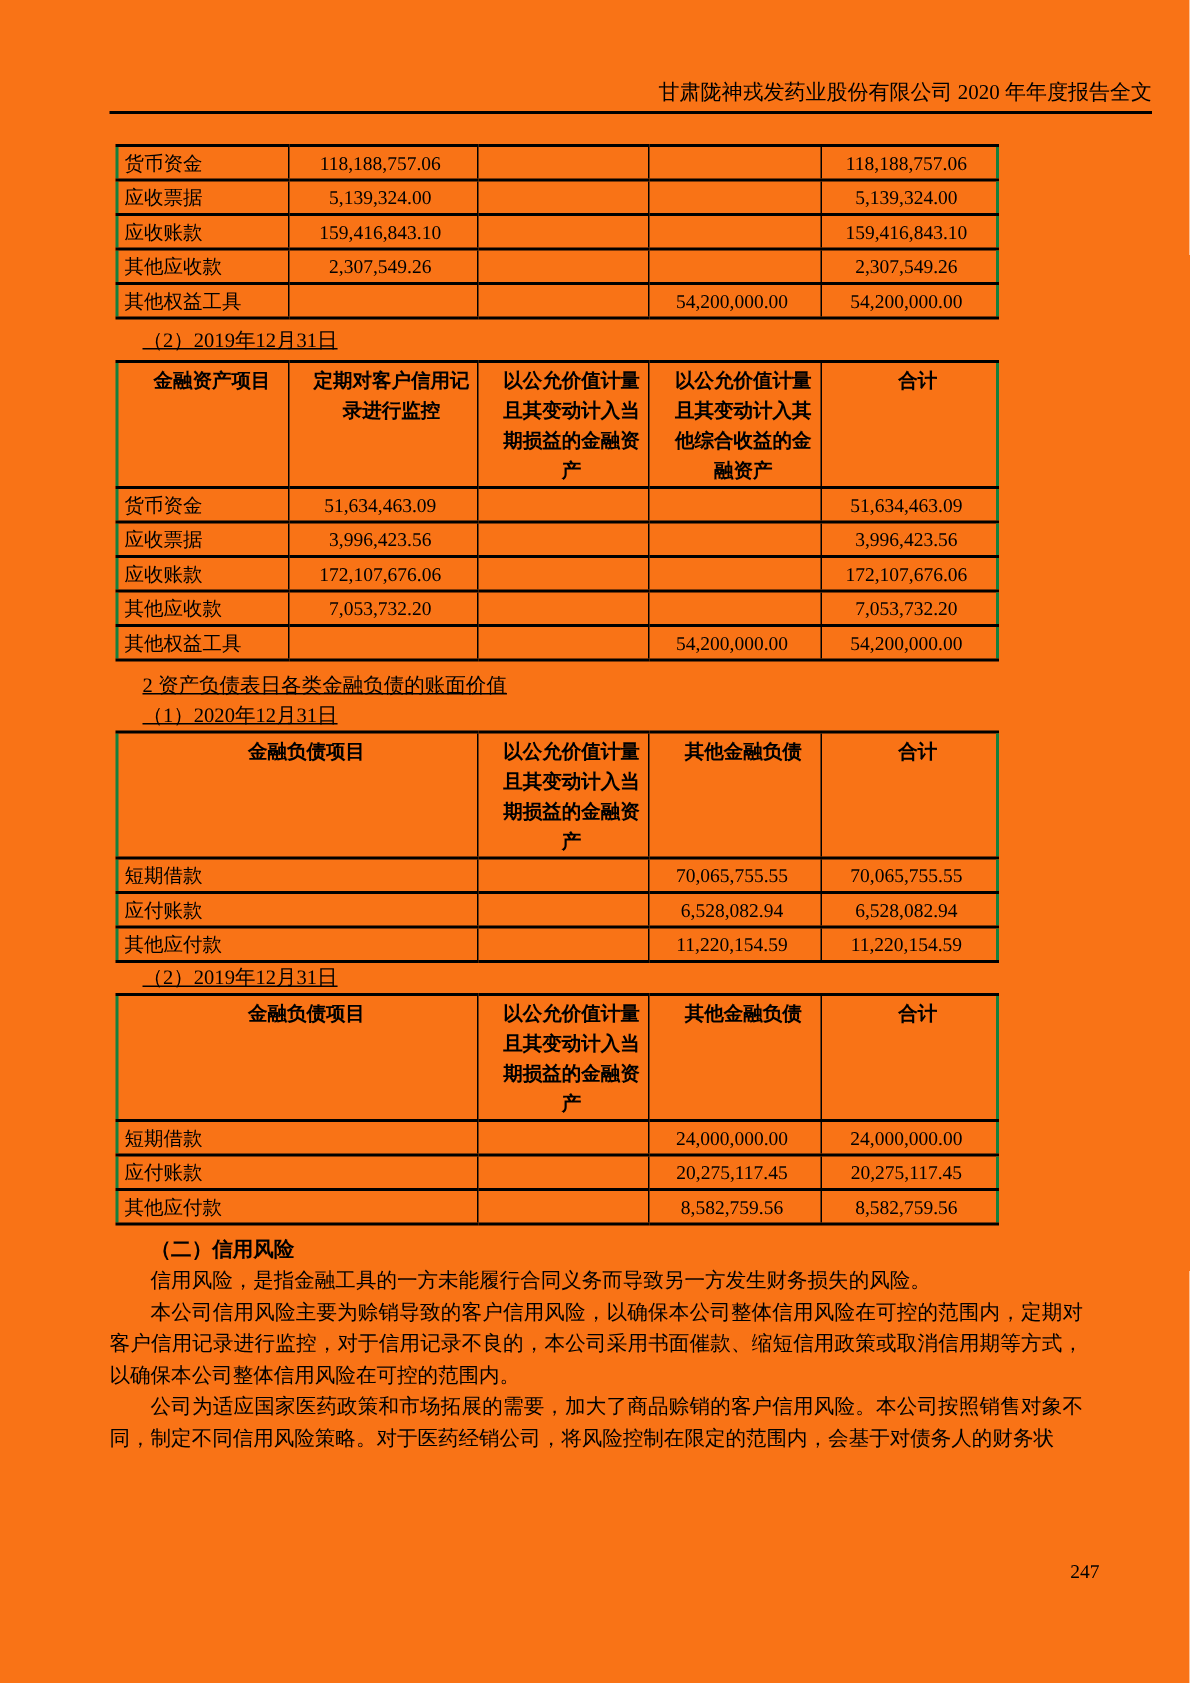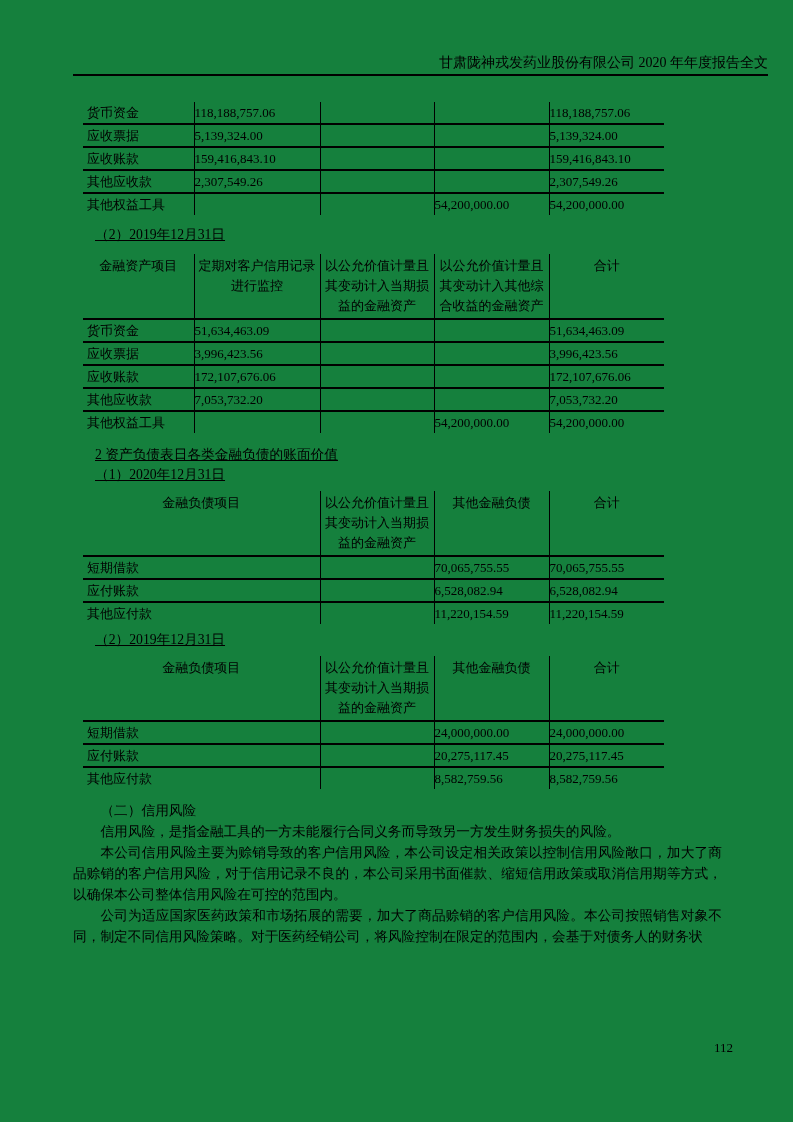--- a/index.html
+++ b/index.html
@@ -1,20 +1,20 @@
 <!DOCTYPE html>
 <html><head>
 <meta charset="utf-8">
 <style>
   html, body { margin: 0; padding: 0; background: #ffffff; }
   .page {
     position: relative;
     width: 793px;
     height: 1122px;
-    background: #15803d;
+    background: #f97316;
     color: #000000;
     font-family: "Liberation Serif", "DejaVu Serif", serif;
     overflow: hidden;
   }
   
   .page-header {
     margin: 0 25px 0 73px;
     padding-top: 52px;
     padding-bottom: 1px;
     border-bottom: 2px solid #000;
@@ -36,57 +36,57 @@
   .caption-after-t1 { margin-top: 4px; margin-bottom: 3px; }
   .section-title { margin-top: 6px; }
 
   
   table.fin-table {
     border-collapse: collapse;
     table-layout: fixed;
     width: 587px;
     margin-left: 4px;
     font-size: 13px;
-    border: 6px solid #15803d;
+    border: 2px solid #15803d;
   }
   table.t1 { margin-top: 20px; }
   table.t2 { margin-top: 0; }
   .fin-table th, .fin-table td {
     border-left: 1px solid #000;
     border-right: 1px solid #000;
     border-top: 2px solid #000;
     border-bottom: 2px solid #000;
     overflow: hidden;
   }
   .fin-table th {
-    font-weight: normal;
+    font-weight: bold;
     vertical-align: top;
     line-height: 20px;
     height: 62px;
-    padding: 2px 0 0 0;
+    padding: 2px 0 0 12px;
   }
   .fin-table td {
     height: 21px;
     line-height: 21px;
     padding: 0;
     vertical-align: middle;
   }
   .fin-table td.lbl { text-align: left; padding-left: 4px; }
-  .fin-table td.num { text-align: left; padding-right: 3px; }
+  .fin-table td.num { text-align: center; padding-right: 3px; }
 
   
   .body-text { margin-top: 5px; }
   .body-text p {
     margin: 0;
     font-size: 13.7px;
     line-height: 21px;
     text-align: justify;
     text-indent: 2em;
   }
-  p.credit-heading { font-weight: normal; }
+  p.credit-heading { font-weight: bold; }
 
   .page-number {
     position: absolute;
     top: 1040px;
     right: 60px;
     font-size: 13px;
   }
 </style>
 </head>
 <body>
@@ -273,21 +273,21 @@
           <td class="num"></td>
           <td class="num">8,582,759.56</td>
           <td class="num">8,582,759.56</td>
         </tr>
       </tbody>
     </table>
 
     <div class="body-text">
       <p class="credit-heading">（二）信用风险</p>
       <p>信用风险，是指金融工具的一方未能履行合同义务而导致另一方发生财务损失的风险。</p>
-      <p>本公司信用风险主要为赊销导致的客户信用风险，本公司设定相关政策以控制信用风险敞口，加大了商品赊销的客户信用风险，对于信用记录不良的，本公司采用书面催款、缩短信用政策或取消信用期等方式，以确保本公司整体信用风险在可控的范围内。</p>
+      <p>本公司信用风险主要为赊销导致的客户信用风险，以确保本公司整体信用风险在可控的范围内，定期对客户信用记录进行监控，对于信用记录不良的，本公司采用书面催款、缩短信用政策或取消信用期等方式，以确保本公司整体信用风险在可控的范围内。</p>
       <p>公司为适应国家医药政策和市场拓展的需要，加大了商品赊销的客户信用风险。本公司按照销售对象不同，制定不同信用风险策略。对于医药经销公司，将风险控制在限定的范围内，会基于对债务人的财务状</p>
     </div>
 
   </main>
 
-  <div class="page-number">112</div>
+  <div class="page-number">247</div>
 
 </div>
 
 </body></html>

